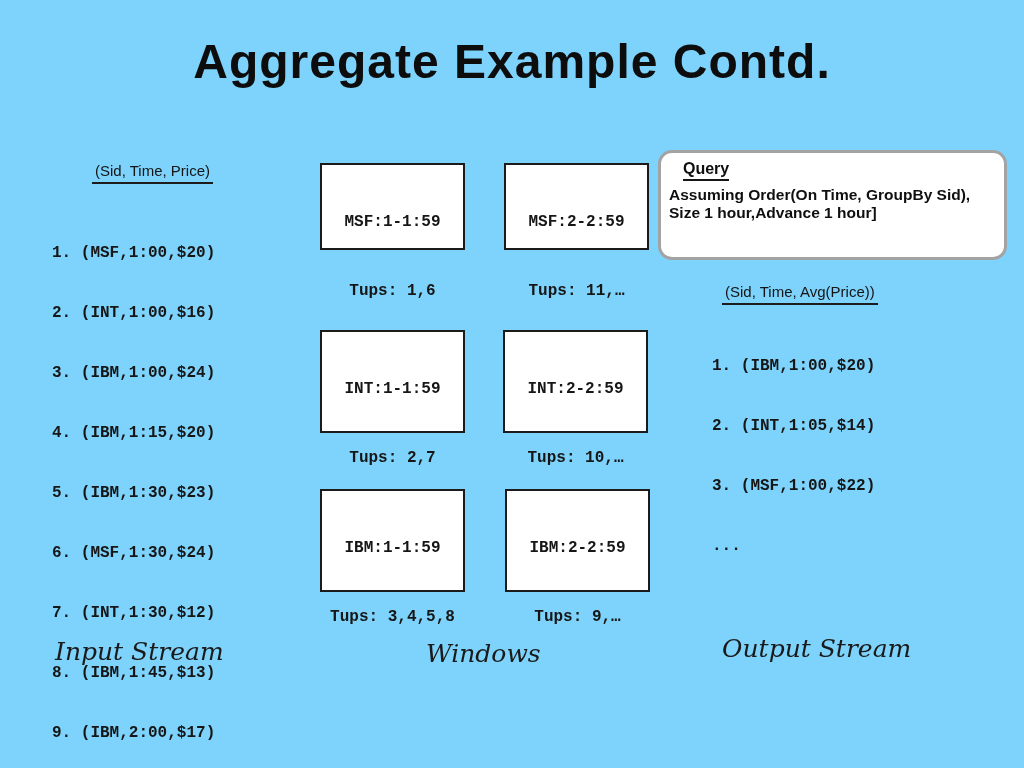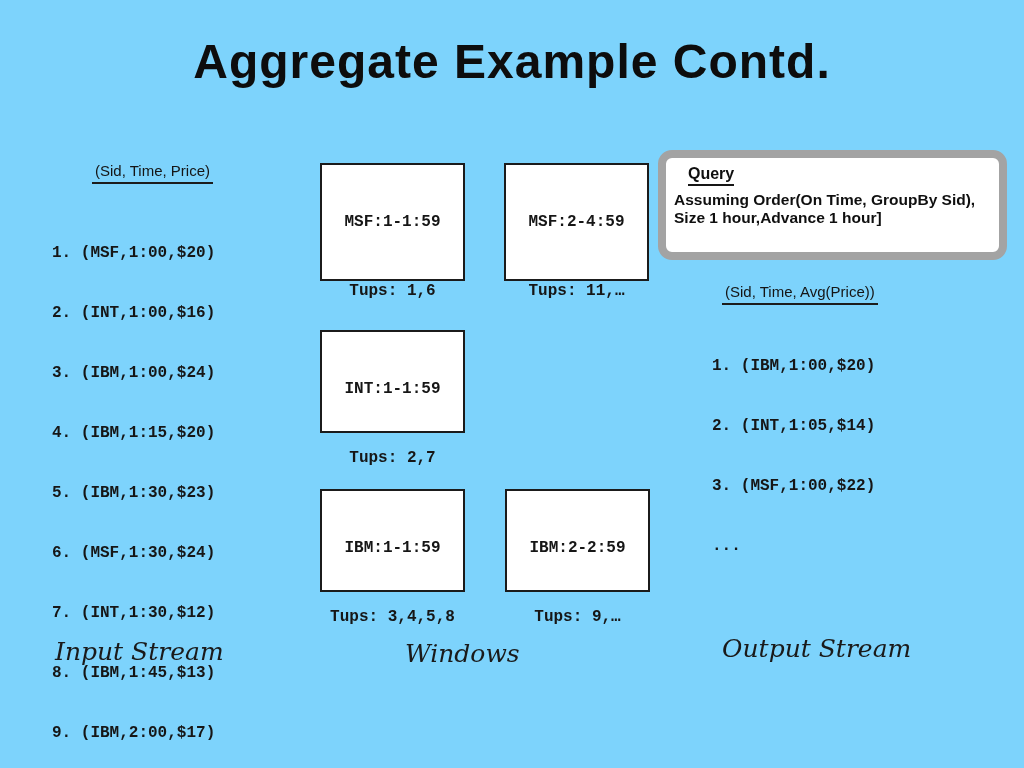--- a/index.html
+++ b/index.html
@@ -42,21 +42,21 @@
     font-size: 16px;
     line-height: 20px;
     white-space: pre;
     color: #161616;
   }
   #input-list  { left: 52px;  top: 203px; }
   #output-list { left: 712px; top: 316px; }
   .winbox {
     position: absolute;
     width: 145px;
-    height: 118px;
+    height: 87px;
     border: 2px solid #1b1b1b;
     background: #ffffff;
     text-align: center;
     font-family: "Liberation Mono", "DejaVu Sans Mono", monospace;
     font-weight: 700;
     font-size: 16px;
     color: #161616;
     white-space: pre;
   }
   .winbox .l1 { margin-top: 12px; }
@@ -66,21 +66,21 @@
   #box-int1 { left: 320px; top: 330px; height: 103px; }
   #box-int2 { left: 503px; top: 330px; height: 103px; }
   #box-ibm1 { left: 320px; top: 489px; height: 103px; }
   #box-ibm2 { left: 505px; top: 489px; height: 103px; }
   .query-box {
     position: absolute;
     left: 658px;
     top: 150px;
     width: 349px;
     height: 110px;
-    border: 8px solid #a3a3a3;
+    border: 3px solid #a3a3a3;
     border-radius: 14px;
     background: #ffffff;
   }
   .query-label {
     display: inline-block;
     margin: 7px 0 0 22px;
     font-family: "Liberation Sans", sans-serif;
     font-weight: 700;
     font-size: 16px;
     color: #0f0f0f;
@@ -98,21 +98,21 @@
   }
   .caption {
     position: absolute;
     font-family: "DejaVu Serif", "Liberation Serif", serif;
     font-style: italic;
     font-size: 25px;
     color: #1a1a1a;
     white-space: nowrap;
   }
   #caption-input   { left: 55px;  top: 637px; }
-  #caption-windows { left: 405px; top: 639px; font-style: italic; }
+  #caption-windows { left: 426px; top: 639px; font-style: italic; }
   #caption-output  { left: 722px; top: 634px; }
 </style>
 </head>
 <body>
 
 <div class="slide">
 
   <div class="title">Aggregate Example Contd.</div>
 
   <div class="colhdr" id="input-header">(Sid, Time, Price)</div>
@@ -129,26 +129,30 @@
     
     
     
   </div>
 
   <div class="winbox" id="box-msf1">
     <div class="l1">MSF:1-1:59</div>
     <div class="l2">Tups: 1,6</div>
   </div>
   <div class="winbox" id="box-msf2">
-    <div class="l1">MSF:2-4:59</div>
+    <div class="l1">MSF:2-2:59</div>
     <div class="l2">Tups: 11,…</div>
   </div>
   <div class="winbox" id="box-int1">
     <div class="l1">INT:1-1:59</div>
     <div class="l2">Tups: 2,7</div>
+  </div>
+  <div class="winbox" id="box-int2">
+    <div class="l1">INT:2-2:59</div>
+    <div class="l2">Tups: 10,…</div>
   </div>
   <div class="winbox" id="box-ibm1">
     <div class="l1">IBM:1-1:59</div>
     <div class="l2">Tups: 3,4,5,8</div>
   </div>
   <div class="winbox" id="box-ibm2">
     <div class="l1">IBM:2-2:59</div>
     <div class="l2">Tups: 9,…</div>
   </div>
 

